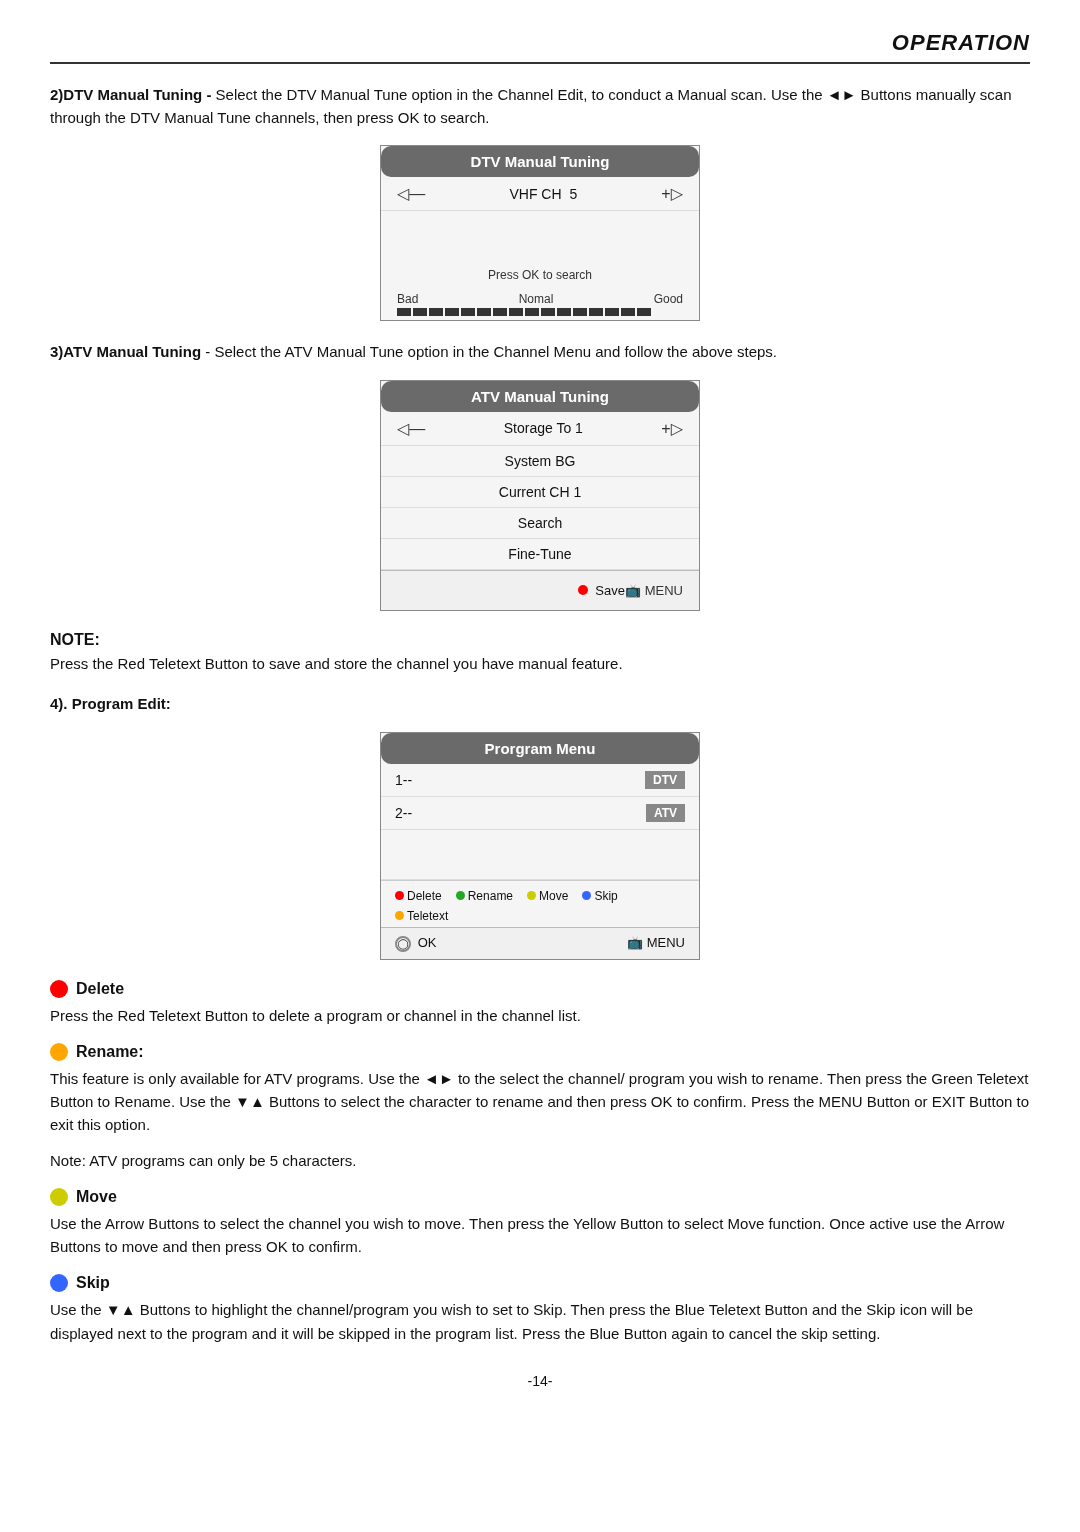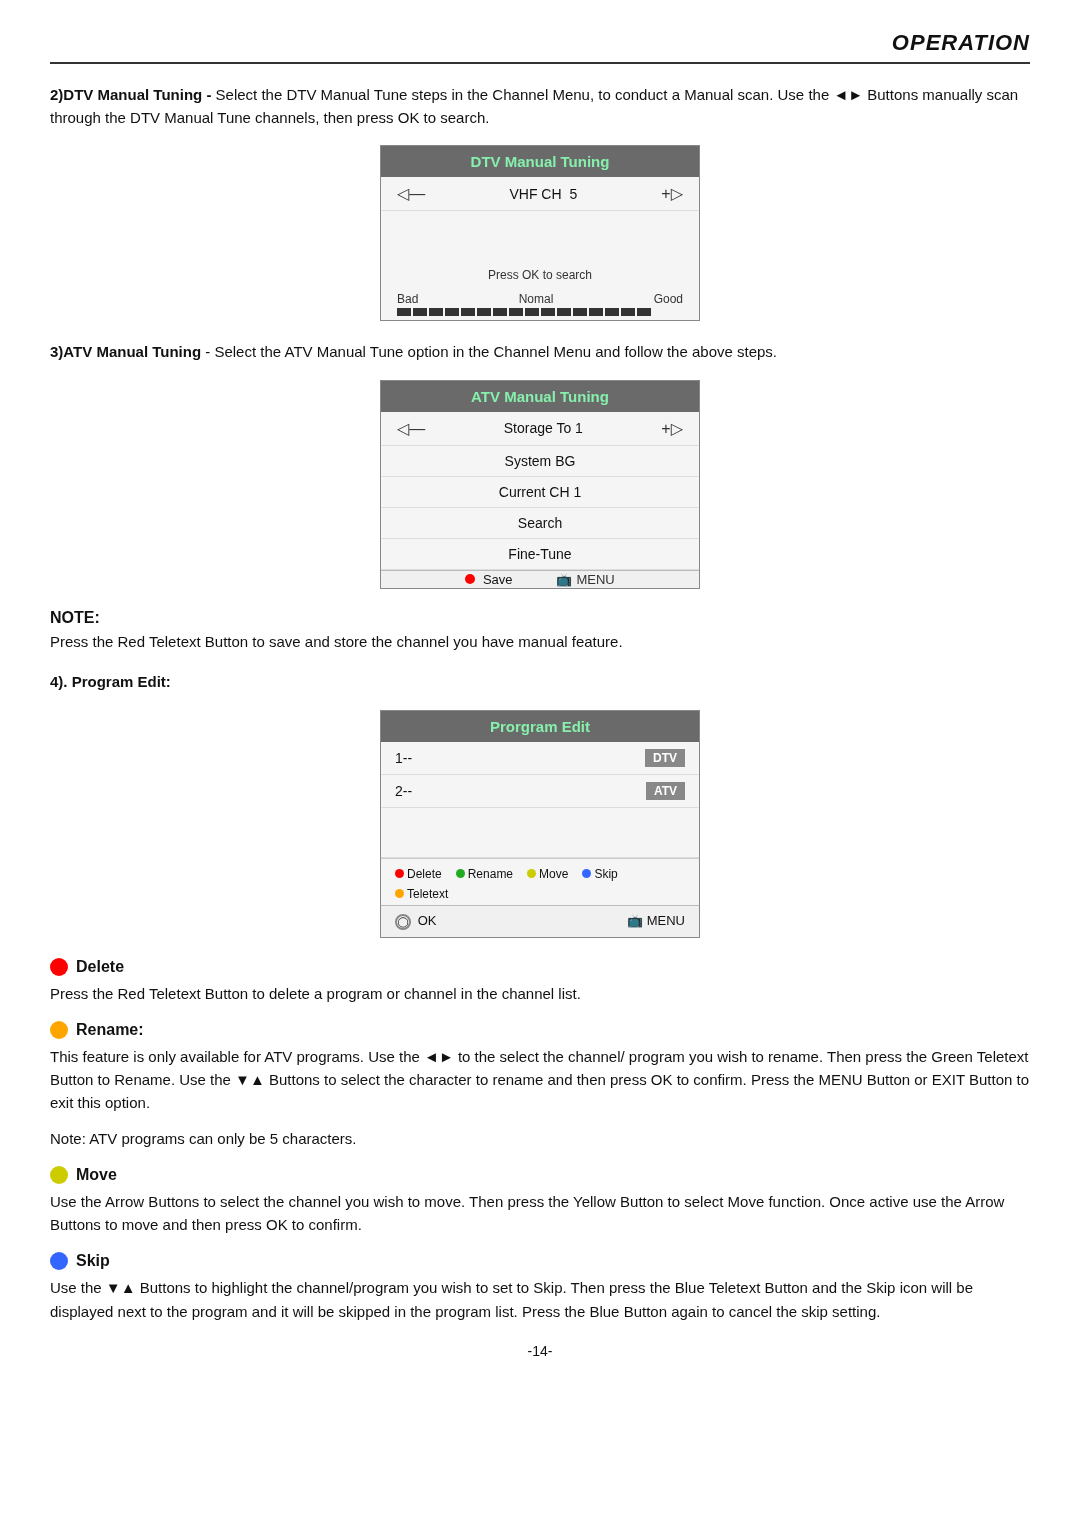--- a/index.html
+++ b/index.html
@@ -44,25 +44,26 @@
       margin: 16px 0 20px 0;
     }
     .dialog-box {
       border: 1.5px solid #888;
       background: #f5f5f5;
       width: 320px;
       font-size: 14px;
     }
     .dialog-title {
       background: #6a6a6a;
-      color: #86efac;
+      color: #ffffff;
       text-align: center;
       padding: 7px 0;
       font-size: 15px;
       font-weight: bold;
+      border-radius: 10px;
     }
     .dialog-row {
       display: flex;
       align-items: center;
       justify-content: space-between;
       padding: 7px 16px;
       border-bottom: 1px solid #ddd;
       font-size: 14px;
     }
     .dialog-row.center {
@@ -97,27 +98,26 @@
     .press-ok-row {
       text-align: center;
       padding: 7px 0 4px 0;
       font-size: 12px;
       color: #333;
     }
 
     
     .dialog-footer {
       display: flex;
-      justify-content: center;
-      align-items: center;
-      padding: 1px 16px;
+      justify-content: flex-end;
+      align-items: center;
+      padding: 12px 16px;
       border-top: 1px solid #bbb;
       background: #f0f0f0;
       font-size: 13px;
-      gap: 44px;
     }
     .save-dot {
       display: inline-block;
       width: 10px; height: 10px;
       background: red;
       border-radius: 50%;
       margin-right: 4px;
     }
     .menu-icon {
       font-size: 13px;
@@ -206,36 +206,36 @@
 
     .body-para {
       font-size: 15px;
       line-height: 1.55;
       margin-bottom: 12px;
     }
 
     .page-number {
       text-align: center;
       font-size: 14px;
-      margin-top: 20px;
+      margin-top: 28px;
     }
 
     .empty-rows {
       height: 50px;
     }
   </style>
 </head>
 <body>
 
 <div class="page-header">
   <span class="page-header-title">OPERATION</span>
 </div>
 
 <p class="section-text">
-  <strong>2)DTV Manual Tuning -</strong><span> Select the DTV Manual Tune steps in the Channel Menu, to conduct a Manual scan.  Use the ◄► Buttons manually scan through the DTV Manual Tune channels, then press OK  to search.</span>
+  <strong>2)DTV Manual Tuning -</strong><span> Select the DTV Manual Tune option in the Channel Edit, to conduct a Manual scan.  Use the ◄► Buttons manually scan through the DTV Manual Tune channels, then press OK  to search.</span>
 </p>
 
 <div class="dialog-wrapper">
   <div class="dialog-box">
     <div class="dialog-title">DTV Manual Tuning</div>
     <div class="dialog-row">
       <span class="arrow-left">◁—</span>
       <span>
         <span>VHF CH</span>&nbsp;&nbsp;<span>5</span>
       </span>
@@ -311,21 +311,21 @@
   <div class="note-title">NOTE:</div>
   <div class="note-text">Press the Red Teletext Button to save and store the channel you have manual feature.</div>
 </div>
 
 <p class="section-text">
   <strong>4). Program Edit:</strong>
 </p>
 
 <div class="dialog-wrapper">
   <div class="program-edit-box">
-    <div class="dialog-title">Prorgram Edit</div>
+    <div class="dialog-title">Prorgram Menu</div>
     <div class="pe-row">
       <span>1--</span>
       <span class="pe-badge dtv">DTV</span>
     </div>
     <div class="pe-row">
       <span>2--</span>
       <span class="pe-badge atv">ATV</span>
     </div>
     <div style="height:50px;border-bottom:1px solid #ddd;"></div>
     <div class="pe-footer-actions">

